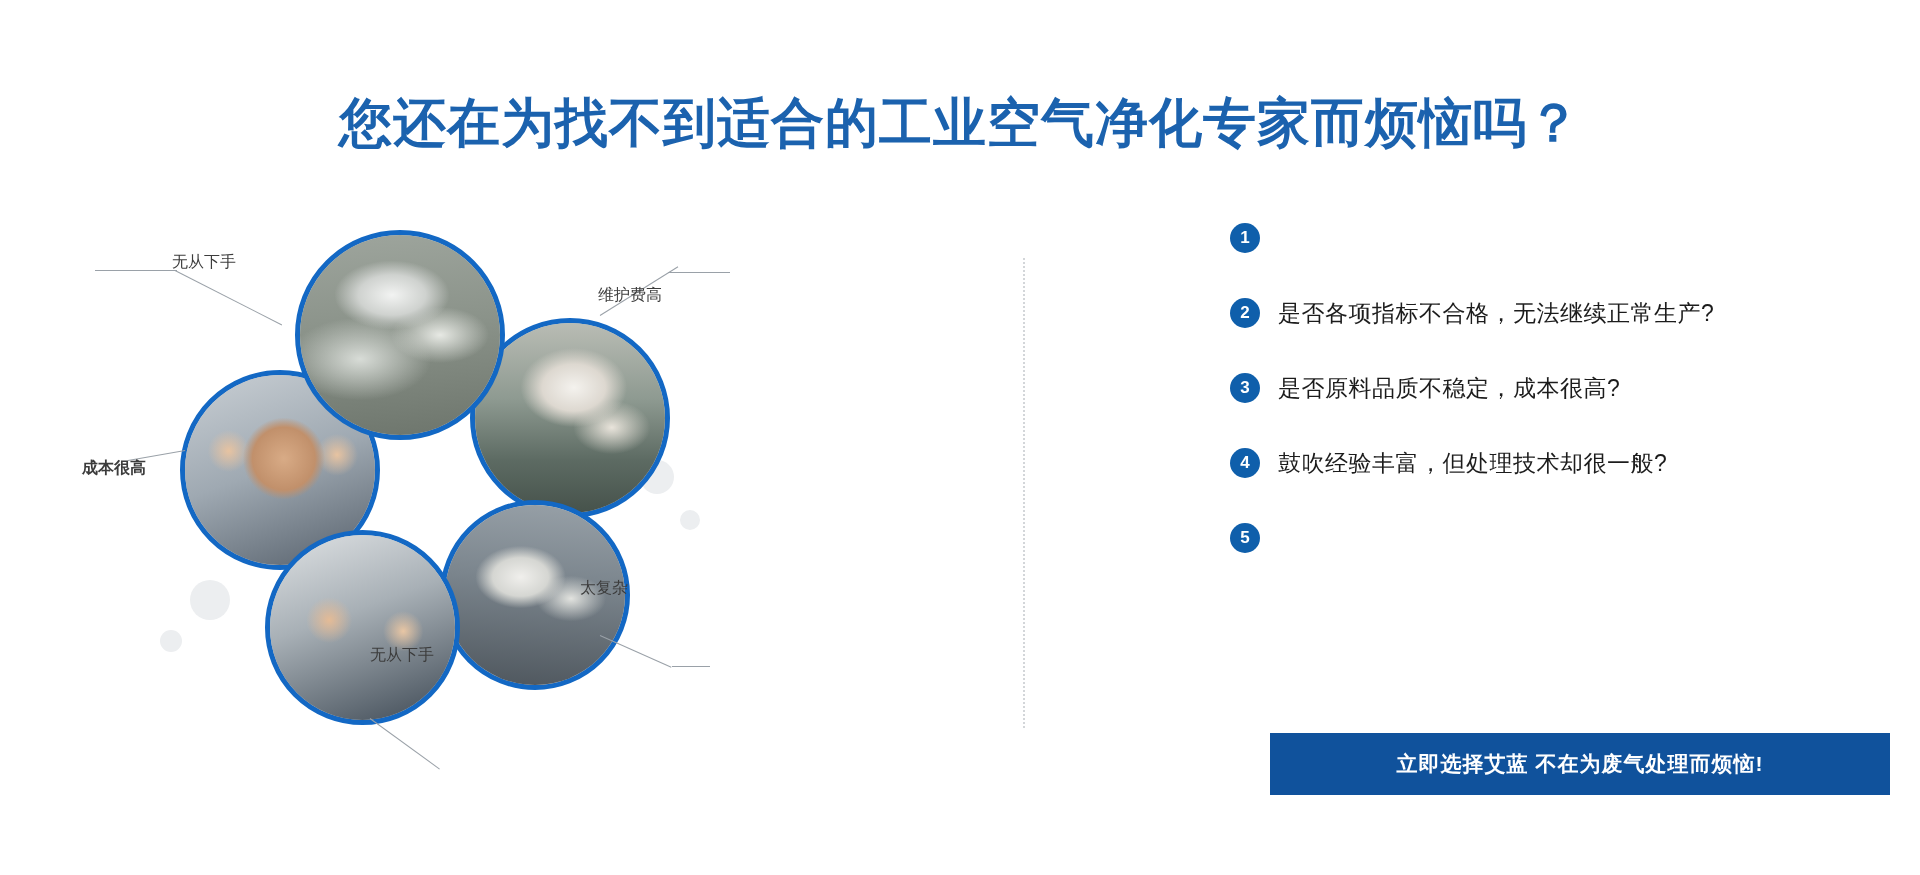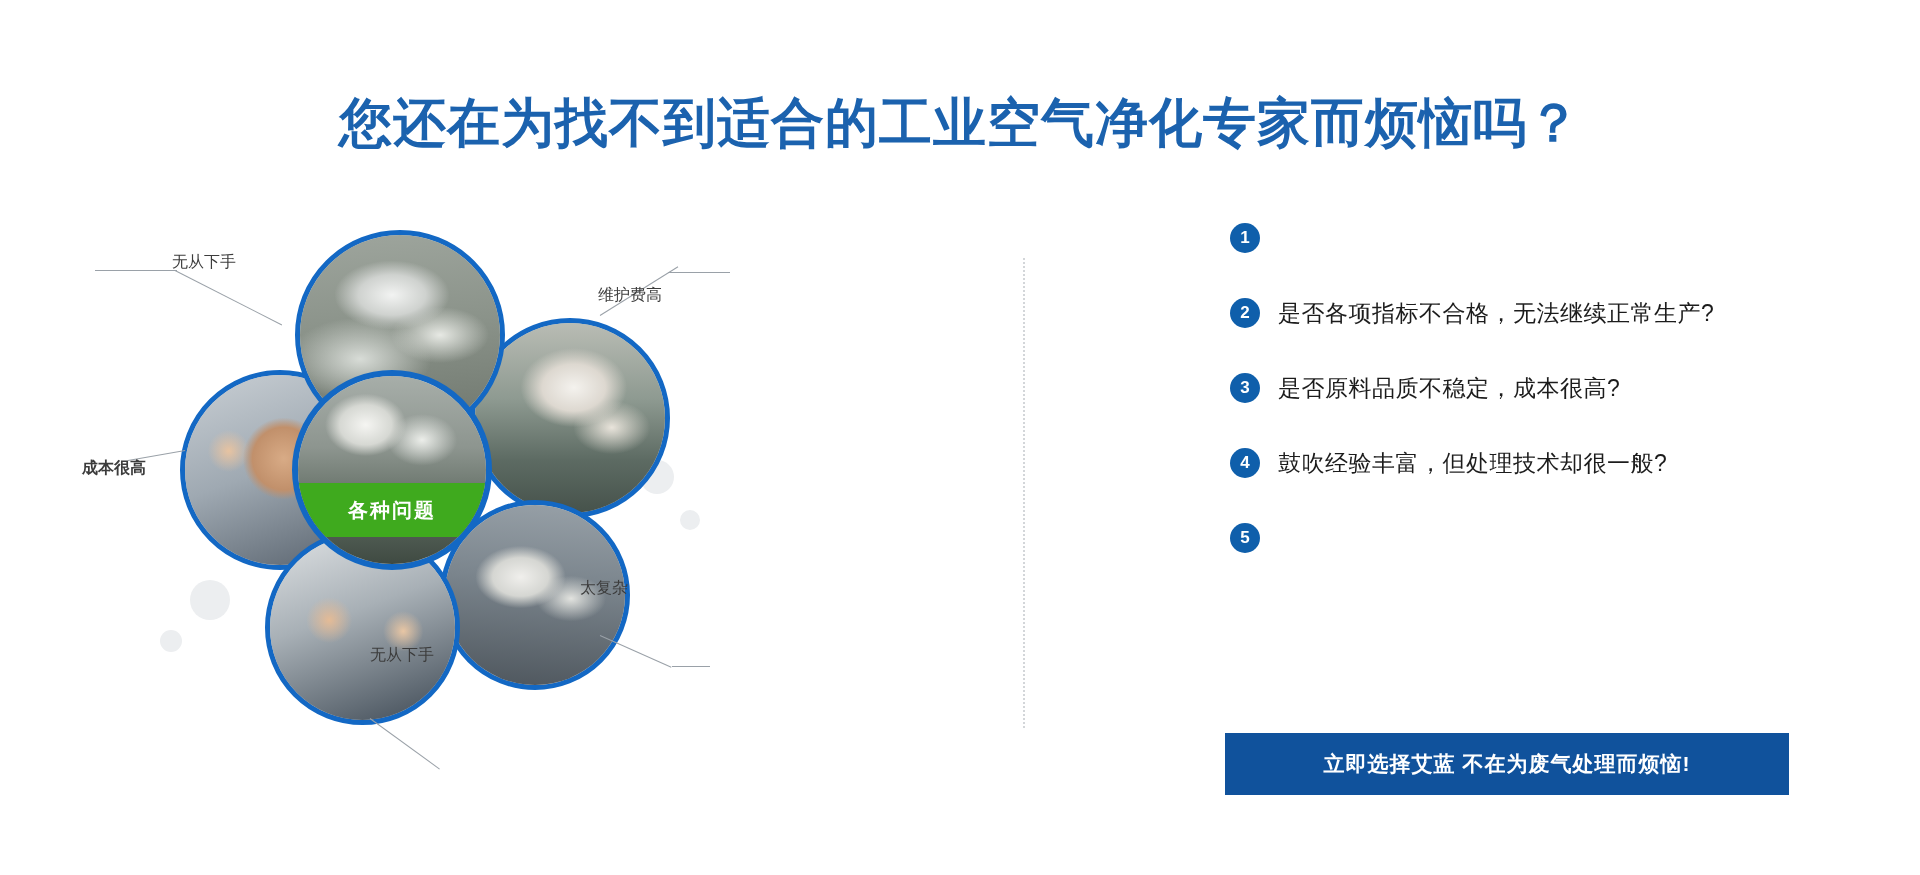--- a/index.html
+++ b/index.html
@@ -163,22 +163,22 @@
   }
   .qtext {
     font-size: 23px;
     color: #1c1c1c;
     white-space: nowrap;
     letter-spacing: 0.5px;
   }
 
   .cta {
     position: absolute;
-    left: 1225px; top: 733px;
-    width: 564px; height: 62px;
+    left: 1270px; top: 733px;
+    width: 620px; height: 62px;
     background: #10529c;
     display: flex;
     align-items: center;
     justify-content: center;
     cursor: pointer;
   }
   .cta span {
     color: #ffffff;
     font-size: 21px;
     font-weight: 700;
@@ -226,26 +226,20 @@
     </div>
 
     <div class="petal p-botright">
       <div class="img"></div>
     </div>
 
     <div class="petal p-bottom">
       <div class="img"></div>
     </div>
 
-    <div class="petal p-center">
-      <div class="img"></div>
-      <div class="center-band">
-        <span>各种问题</span>
-      </div>
-    </div>
 
     <div class="lbl" style="left:132px; top:42px;">无从下手</div>
     <div class="lbl" style="left:558px; top:75px;">维护费高</div>
     <div class="lbl" style="left:42px;  top:248px;font-weight:bold;">成本很高</div>
     <div class="lbl" style="left:540px; top:368px;">太复杂</div>
     <div class="lbl" style="left:330px; top:435px;">无从下手</div>
   </div>
 
   <div class="divider"></div>
 

